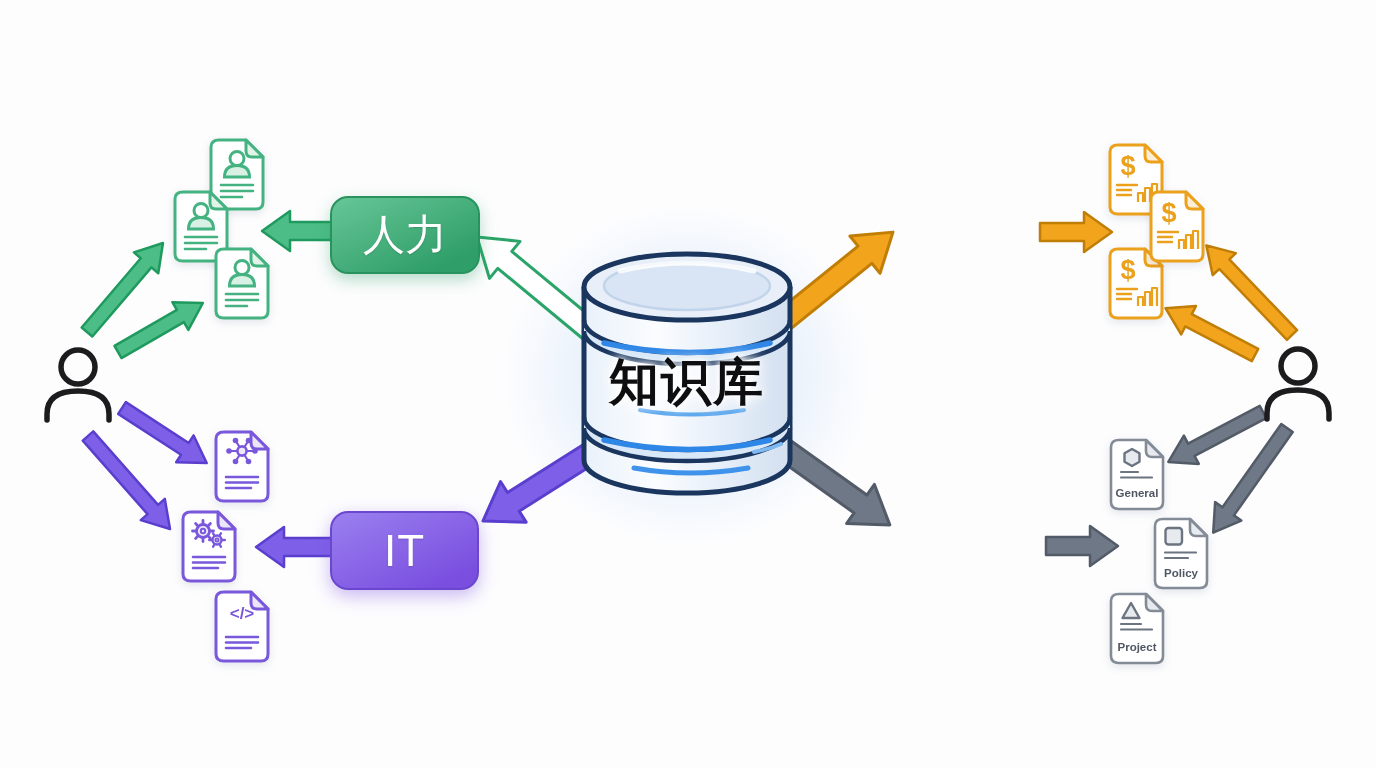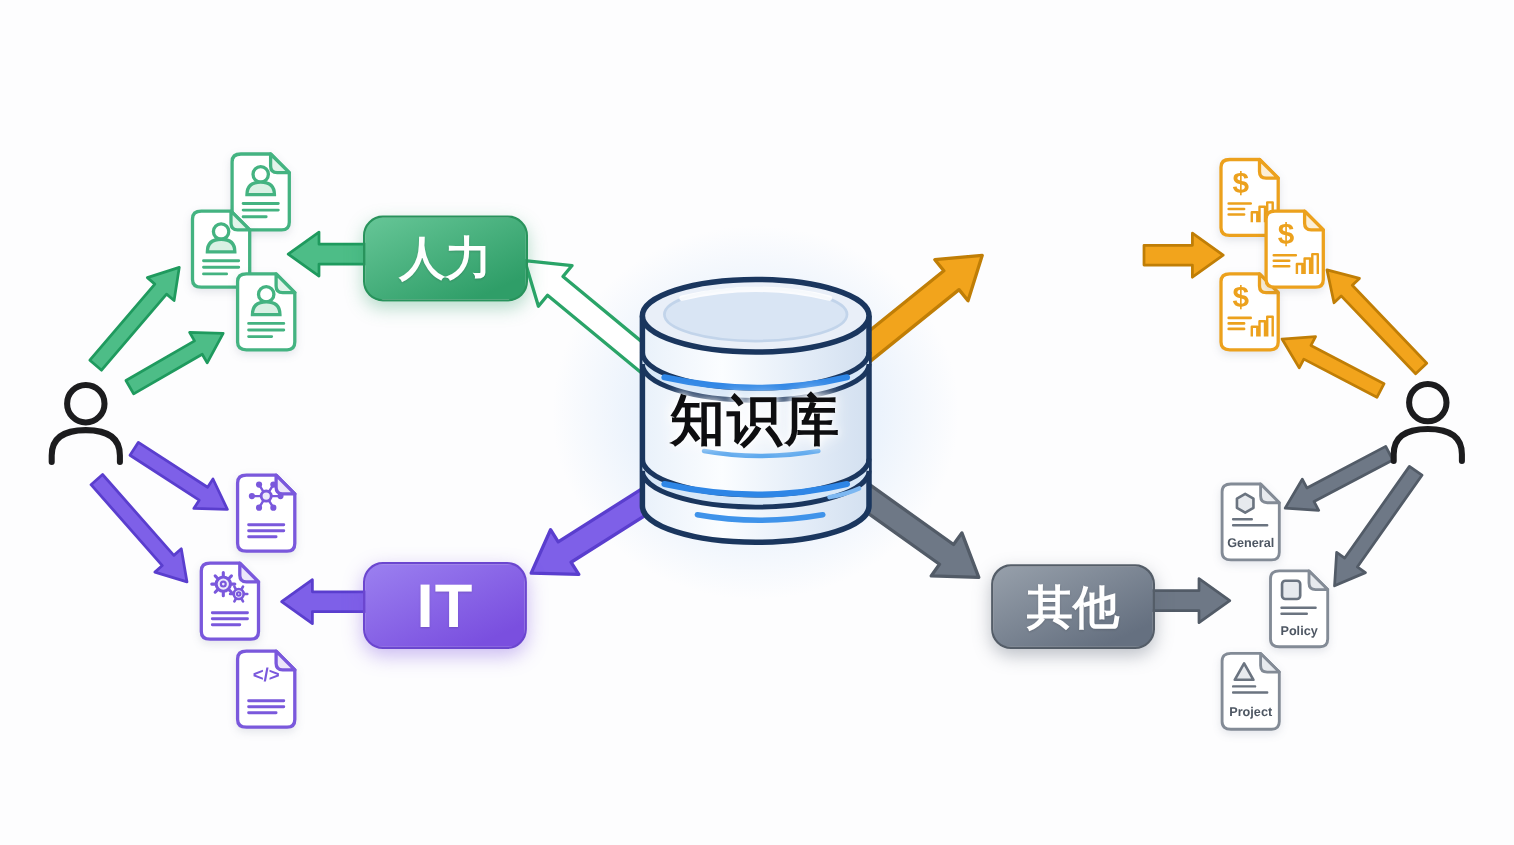--- a/index.html
+++ b/index.html
@@ -1,28 +1,28 @@
 <!DOCTYPE html>
 <html><head>
 <meta charset="utf-8">
 <style>
   html,body{margin:0;padding:0;background:#fff;}
   .stage{position:relative;width:1376px;height:768px;background:#fdfdfe;overflow:hidden;
          font-family:"Liberation Sans","DejaVu Sans",sans-serif;}
   .layer{position:absolute;left:0;top:0;}
   .dept-box{position:absolute;display:flex;align-items:center;justify-content:center;
-            border-radius:18px;color:#fff;font-weight:700;}
+            border-radius:18px;color:#fff;font-weight:400;}
   .dept-box span{text-shadow:0 1px 2px rgba(0,0,0,.15);}
   #hr-box{left:330px;top:196px;width:146px;height:74px;font-size:42px;
           background:linear-gradient(155deg,#66c697 0%,#2f9e68 85%);
           border:2.5px solid #28935c;box-shadow:0 6px 16px rgba(47,158,104,.35);}
   #finance-box{left:898px;top:194px;width:146px;height:72px;font-size:42px;
           background:linear-gradient(155deg,#f6b23a 0%,#e28f06 85%);
           border:2.5px solid #cf8410;box-shadow:0 6px 16px rgba(226,143,6,.35);}
-  #it-box{left:330px;top:511px;width:145px;height:75px;font-size:56px;letter-spacing:1px;
+  #it-box{left:330px;top:511px;width:145px;height:75px;font-size:44px;letter-spacing:1px;
           background:linear-gradient(155deg,#9b80f0 0%,#7a4fdf 85%);
           border:2.5px solid #6b46cf;box-shadow:0 6px 18px rgba(122,79,223,.4);}
   #other-box{left:901px;top:513px;width:145px;height:73px;font-size:42px;
           background:linear-gradient(155deg,#97a0ab 0%,#657080 85%);
           border:2.5px solid #545d68;box-shadow:0 6px 16px rgba(90,100,115,.4);}
   #db-label{position:absolute;left:547px;top:352px;width:280px;height:60px;line-height:60px;
           text-align:center;font-size:50px;font-weight:900;color:#0e0e10;letter-spacing:2px;
           text-shadow:0 0 6px #fff,0 0 12px #fff,0 0 18px #fff;}
   .doc{position:absolute;filter:drop-shadow(0 3px 4px rgba(40,60,90,.12));}
   svg text{font-family:"Liberation Sans","DejaVu Sans",sans-serif;}
@@ -131,23 +131,20 @@
       <path d="M1267 419 V413 Q1267 390 1298 390 Q1329 390 1329 413 V419"></path>
     </g>
   </svg>
 
   <div class="dept-box" id="hr-box">
     <span>人力</span>
     </div>
   <div class="dept-box" id="it-box">
     <span>IT</span>
     </div>
-  <div class="dept-box" id="other-box">
-    <span>其他</span>
-    </div>
 
   <div id="db-label">知识库</div>
 
   <svg class="doc" style="left:208px;top:138px" width="58" height="74" viewBox="0 0 58 74">
     <path d="M11 2 H38 L55 19 V64 Q55 71 48 71 H11 Q3 71 3 64 V9 Q3 2 11 2 Z" fill="#fff" stroke="#44b381" stroke-width="3" stroke-linejoin="round"></path>
     <path d="M38 2 L55 19 H44 Q38 19 38 13 Z" fill="#e2f4ea" stroke="#44b381" stroke-width="3" stroke-linejoin="round"></path>
     <g>
       <circle cx="29" cy="20.5" r="7" fill="none" stroke="#44b381" stroke-width="3"></circle>
       <path d="M16.5 39 Q16.5 27.5 29 27.5 Q41.5 27.5 41.5 39 Z" fill="#d9f1e4" stroke="#44b381" stroke-width="3"></path>
       <path d="M13 47 H45 M13 53 H45 M13 59 H34" stroke="#44b381" stroke-width="2.6" stroke-linecap="round"></path>

